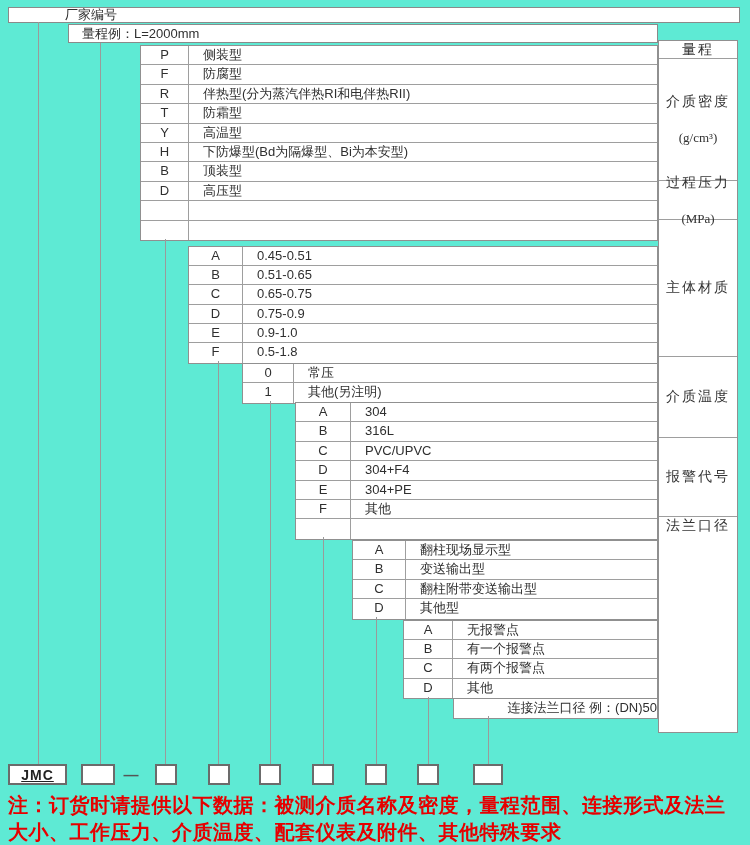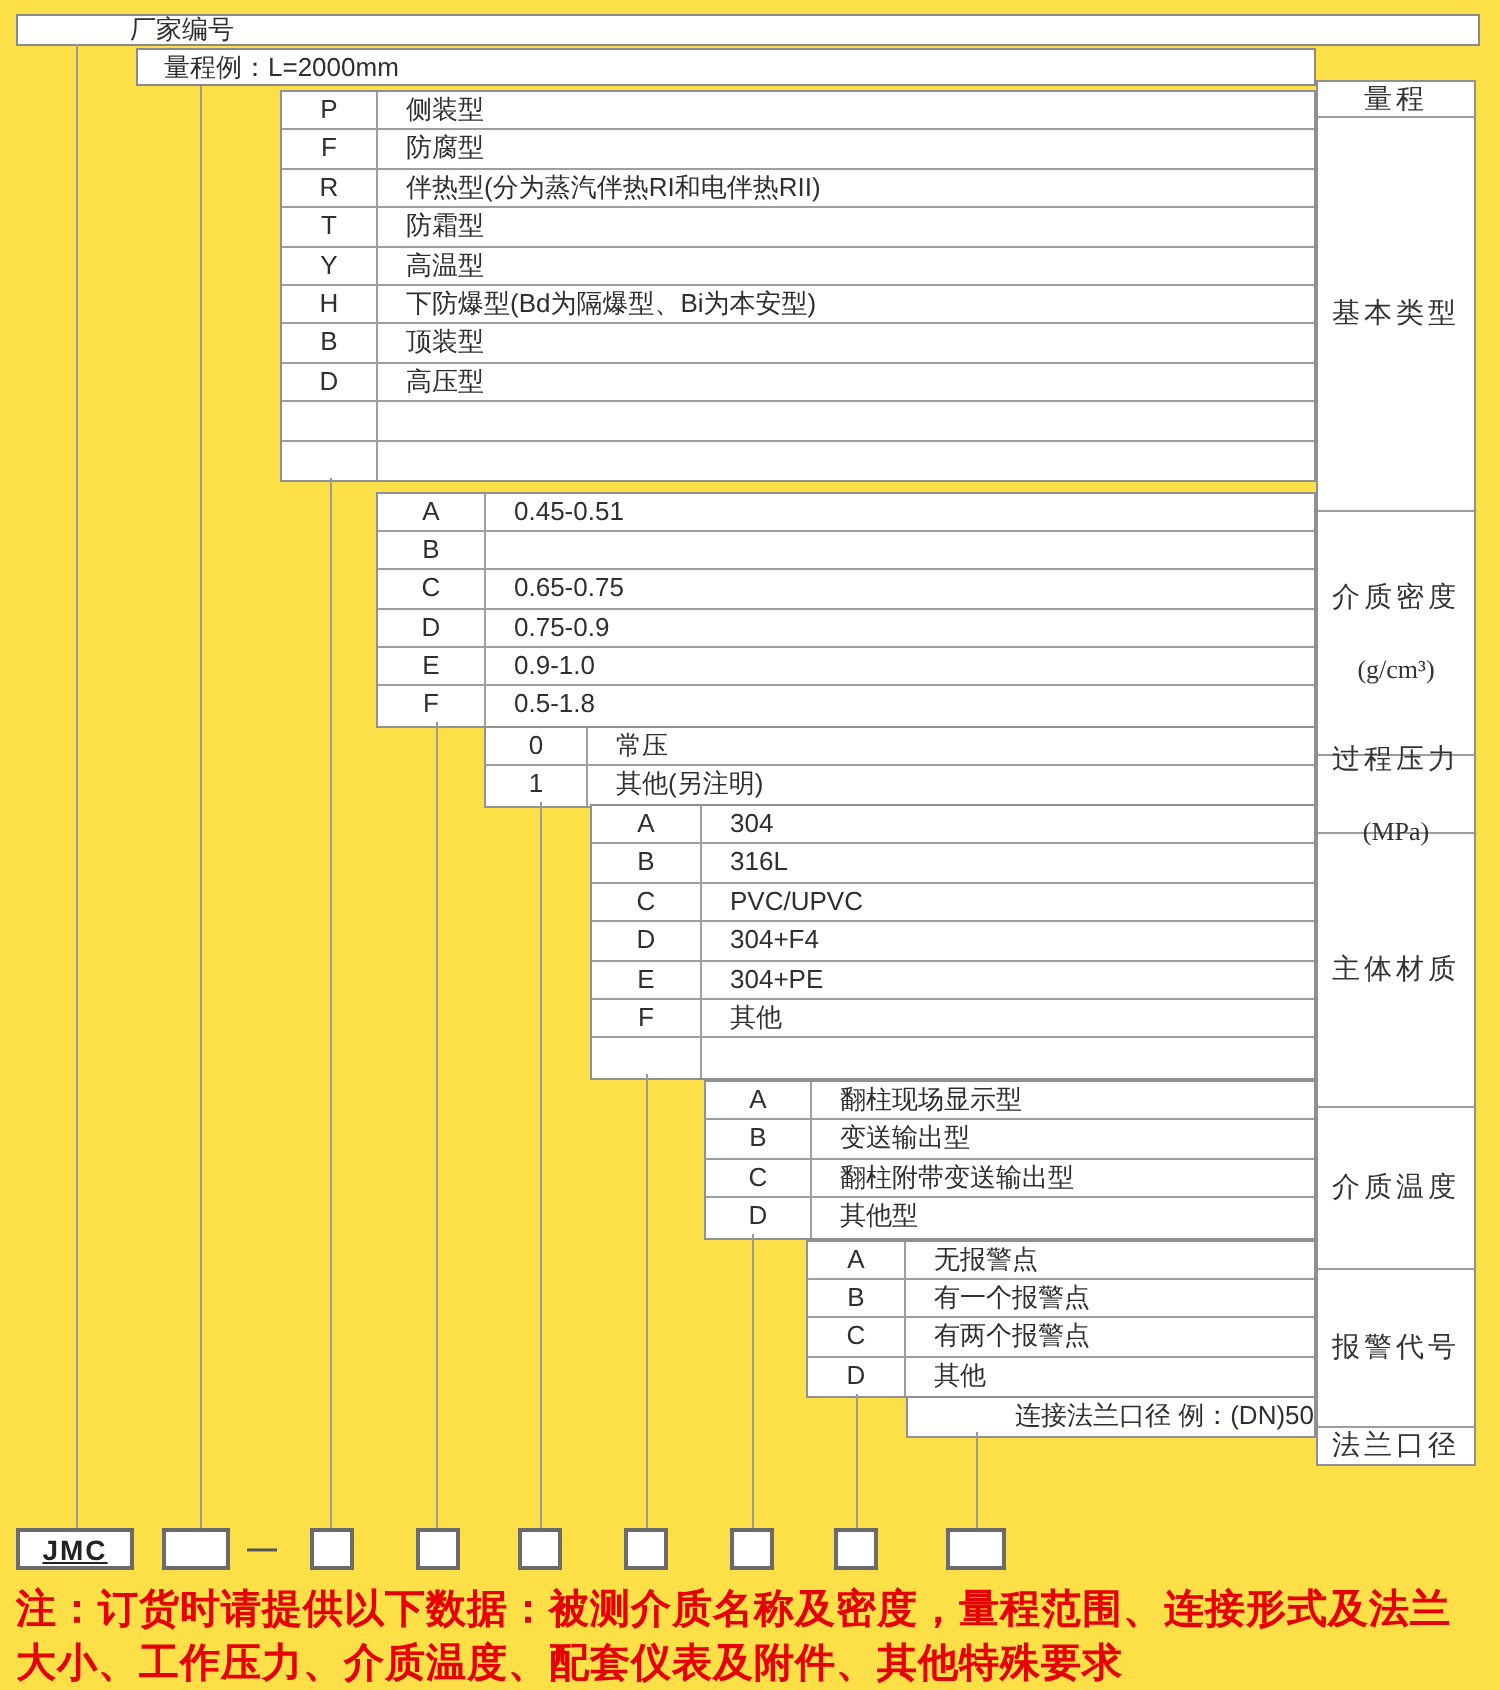--- a/index.html
+++ b/index.html
@@ -1,16 +1,16 @@
 <!DOCTYPE html>
 <html><head>
 <meta charset="utf-8">
 <style>
   html,body{margin:0;padding:0;background:#fff;}
-  .page{position:relative;width:750px;height:845px;background:#fde047;overflow:hidden;
+  .page{position:relative;width:750px;height:845px;background:#5eead4;overflow:hidden;
         font-family:"Liberation Sans","DejaVu Sans",sans-serif;color:#2f2f2f;}
   .vline{position:absolute;width:1px;background:#9a9a9a;}
   .tbl{position:absolute;box-sizing:border-box;border:1px solid #909090;background:#fff;}
   .row{display:flex;box-sizing:border-box;height:19.4px;border-bottom:1px solid #9e9e9e;
        font-size:13px;line-height:18px;}
   .row:last-child{border-bottom:none;}
   .code{flex:none;border-right:1px solid #9e9e9e;text-align:center;box-sizing:border-box;}
   .desc{flex:1;padding-left:14px;white-space:nowrap;overflow:hidden;}
   .labelcol{position:absolute;left:658px;top:40px;width:80px;height:693px;box-sizing:border-box;
             border:1px solid #909090;background:#fff;
@@ -39,23 +39,20 @@
   </div>
 
   <div class="topbox" style="left:68px;top:24px;width:590px;height:19px;padding-left:13px;line-height:17px;">
     <span>量程例：L=2000mm</span>
   </div>
 
   <div class="labelcol">
     <div class="lcell" style="height:18px;">
       <span>量程</span>
     </div>
-    <div class="lcell" style="height:197px;">
-      <span>基本类型</span>
-    </div>
     <div class="lcell" style="height:122px;">
       <span>介质密度</span>
       <span class="lunit">(g/cm³)</span>
     </div>
     <div class="lcell" style="height:39px;">
       <span>过程压力</span>
       <span class="lunit">(MPa)</span>
     </div>
     <div class="lcell" style="height:137px;">
       <span>主体材质</span>
@@ -114,20 +111,21 @@
       </div>
   </div>
 
   <div class="tbl" style="left:188px;top:245.5px;width:470px;">
     <div class="row">
         <div class="code" style="width:54px;">A</div>
         <div class="desc">0.45-0.51</div>
       </div>
     <div class="row">
         <div class="code" style="width:54px;">B</div>
+        <div class="desc">0.51-0.65</div>
       </div>
     <div class="row">
         <div class="code" style="width:54px;">C</div>
         <div class="desc">0.65-0.75</div>
       </div>
     <div class="row">
         <div class="code" style="width:54px;">D</div>
         <div class="desc">0.75-0.9</div>
       </div>
     <div class="row">

